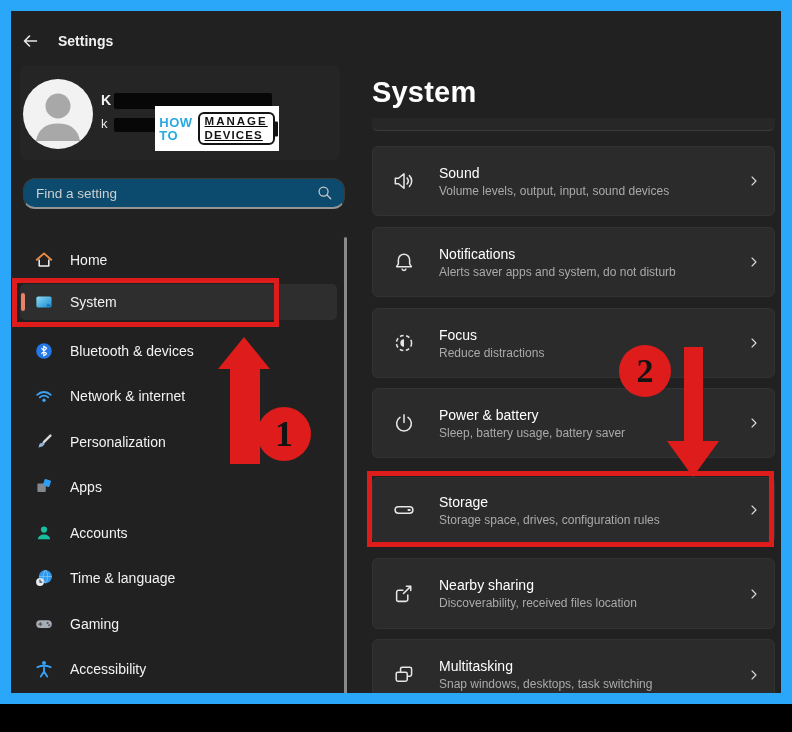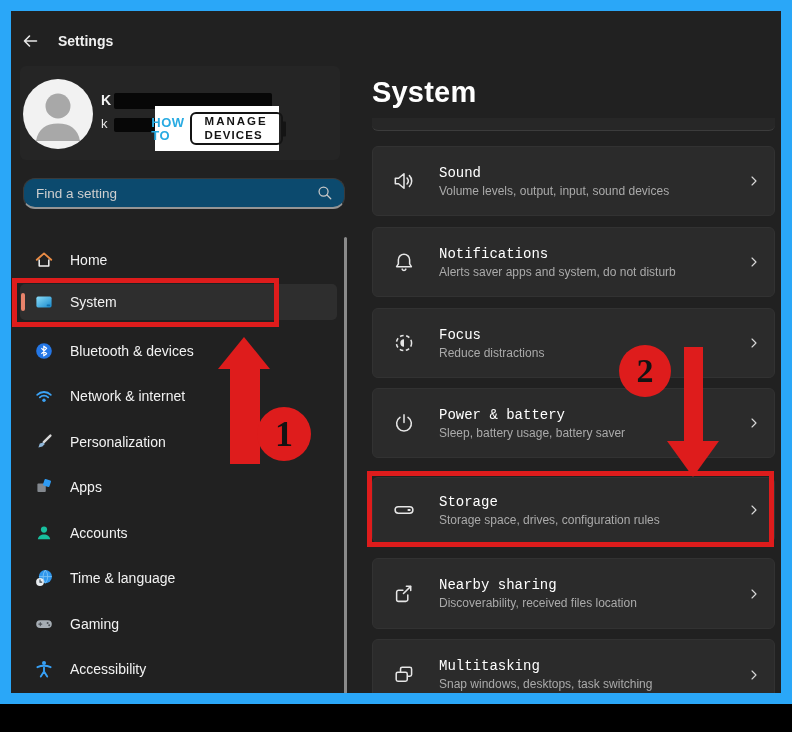--- a/index.html
+++ b/index.html
@@ -13,21 +13,21 @@
 
   
   .account-card{position:absolute;left:20px;top:66px;width:320px;height:94px;background:#252525;border-radius:6px;}
   .avatar{position:absolute;left:23px;top:79px;width:70px;height:70px;border-radius:50%;background:#f2f2f2;overflow:hidden;}
   .acct-initial1{position:absolute;left:101px;top:92px;font-size:14px;font-weight:700;color:#f2f2f2;}
   .acct-initial2{position:absolute;left:101px;top:116px;font-size:13px;color:#e6e6e6;}
   .redact1{position:absolute;left:114px;top:93px;width:158px;height:16px;background:#070707;border-radius:2px;}
   .redact2{position:absolute;left:114px;top:118px;width:118px;height:14px;background:#070707;border-radius:2px;}
   .htmd-logo{position:absolute;left:155px;top:106px;width:124px;height:45px;background:#fff;display:flex;align-items:center;justify-content:center;gap:5px;z-index:5;}
   .htmd-left{text-align:left;color:#29abe2;font-weight:800;font-size:13px;line-height:1.0;letter-spacing:.5px;}
-  .htmd-batt{position:relative;border:2.5px solid #141414;border-radius:6px;padding:1px 13px;}
+  .htmd-batt{position:relative;border:2.5px solid #141414;border-radius:6px;padding:1px 5px;text-decoration:underline;}
   .htmd-batt::after{content:"";position:absolute;right:-5px;top:50%;transform:translateY(-50%);width:4px;height:15px;background:#141414;border-radius:1px;}
   .htmd-right{color:#141414;font-weight:800;font-size:11.5px;line-height:1.15;letter-spacing:2px;white-space:nowrap;}
   .htmd-right .l2{letter-spacing:1.1px;}
 
   
   .search-box{position:absolute;left:23px;top:178px;width:322px;height:31px;background:#0c4a6e;border:1px solid #3a3a3a;border-bottom:2px solid #959595;border-radius:12px;display:flex;align-items:center;}
   .search-box input{flex:1;background:transparent;border:none;outline:none;color:#d0d0d0;font-size:13.5px;padding:0 8px 0 12px;}
   .search-box input::placeholder{color:#cfcfcf;opacity:1;}
   .search-icon{width:18px;height:18px;margin-right:10px;flex:none;}
 
@@ -37,21 +37,21 @@
   .nav-item.selected{background:#2e2e2e;}
   .sel-pill{position:absolute;left:1px;top:9px;width:4px;height:18px;border-radius:2px;background:#e8836b;}
   .nav-scrollbar{position:absolute;left:344px;top:237px;width:2.5px;height:480px;background:#8a8a8a;border-radius:2px;z-index:20;}
 
   
   .page-title{position:absolute;left:372px;top:76px;font-size:29px;font-weight:700;color:#fff;letter-spacing:.2px;}
   .partial-row{position:absolute;left:372px;top:118px;width:403px;height:13px;background:#272727;border-bottom:1.5px solid #3c3c3c;border-radius:0 0 6px 6px;}
   .row{position:absolute;left:372px;width:403px;background:#2b2b2b;border:1px solid #323232;border-radius:6px;display:flex;align-items:center;padding:0 12px 0 18px;gap:22px;}
   .row .ricon{width:26px;height:26px;flex:none;}
   .row .rtext{flex:1;min-width:0;}
-  .row .rtitle{font-size:14px;color:#fff;font-family:Liberation Mono, monospace;}
+  .row .rtitle{font-size:14px;color:#fff;}
   .row .rsub{font-size:12px;color:#aaaaaa;margin-top:3px;}
   .row .chev{width:16px;height:16px;flex:none;}
 
   
   .anno{position:absolute;z-index:40;}
   .redbox1{left:12px;top:278px;width:267px;height:49px;border:5px solid #de1c1c;}
   .redbox2{left:367px;top:471px;width:407px;height:76px;border:5px solid #de1c1c;}
   .a1-shaft{left:230px;top:367px;width:30px;height:97px;background:#de1c1c;}
   .a1-head{left:218px;top:337px;width:0;height:0;border-left:26px solid transparent;border-right:26px solid transparent;border-bottom:32px solid #de1c1c;}
   .a2-shaft{left:684px;top:347px;width:19px;height:95px;background:#de1c1c;}

